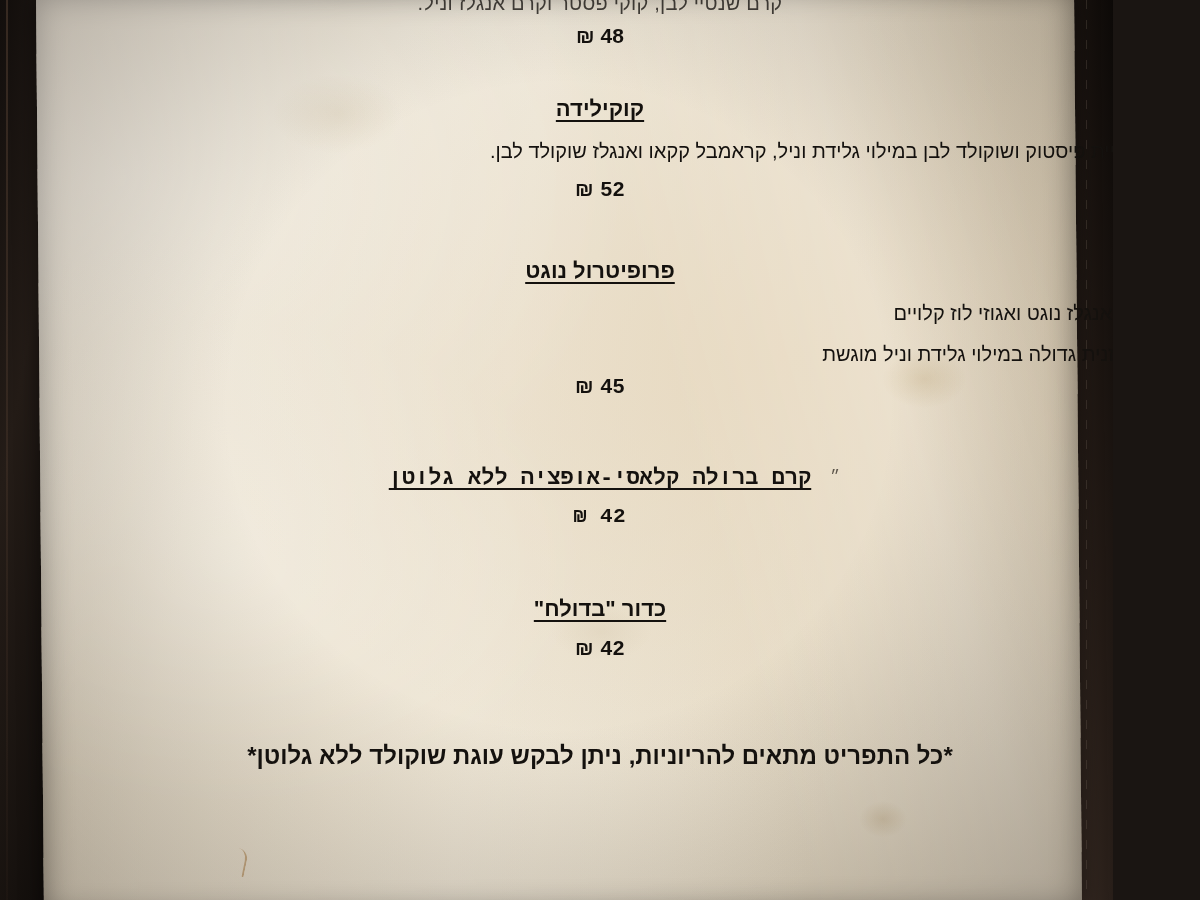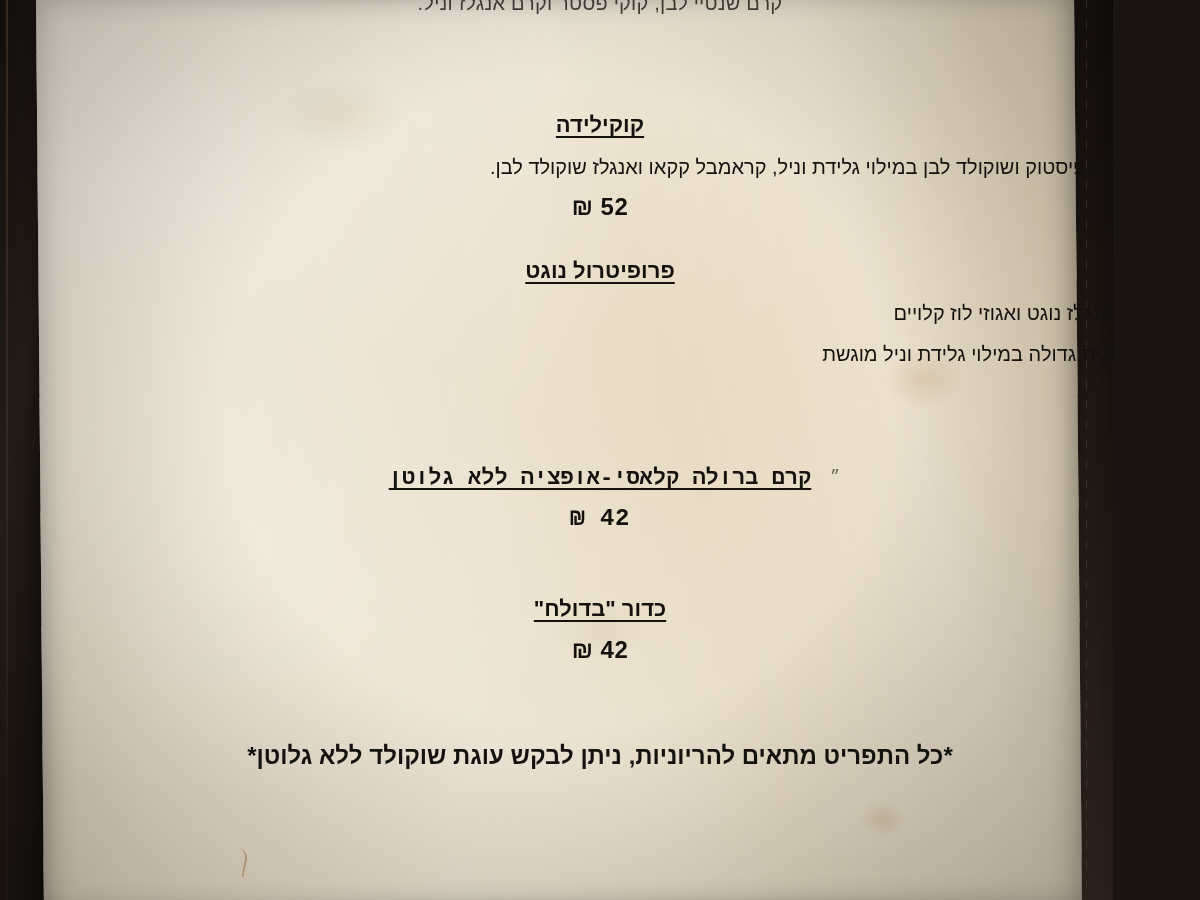--- a/index.html
+++ b/index.html
@@ -128,21 +128,21 @@
     text-underline-offset: 4px;
     margin-bottom: 14px;
   }
   .item-desc {
     font-size: 20px;
     line-height: 31px;
     margin-bottom: 10px;
     text-align: right;
   }
   .item-price {
-    font-size: 24px;
+    font-size: 21px;
     font-weight: bold;
     letter-spacing: .5px;
   }
   .price-only {
     font-size: 21px;
     font-weight: bold;
   }
   .footnote {
     position: absolute;
     left: 0; right: 0;
@@ -184,31 +184,35 @@
   <div class="page-sheet">
     <div class="stains"></div>
     <div class="sheen"></div>
     <div class="vignette"></div>
     <div class="scratch"></div>
   </div>
 
   <div class="menu">
 
     <div class="clipped-line">קרם שנטיי לבן, קוקי פסטר וקרם אנגלז וניל.</div>
-
-    <div class="item" style="top: 112px;">
+    <div class="item" style="top: 24px;">
+      <div class="price-only">48 ₪</div>
+    </div>
+
+    <div class="item" style="top: 96px;">
       <div class="item-title">קוקילידה</div>
       <div class="item-desc">עוגיית פיסטוק ושוקולד לבן במילוי גלידת וניל, קראמבל  קקאו ואנגלז שוקולד לבן.</div>
       <div class="item-price">52 ₪</div>
     </div>
 
     <div class="item" style="top: 258px;">
       <div class="item-title">פרופיטרול נוגט</div>
       <div class="item-desc">על אנגלז נוגט ואגוזי לוז קלויים</div>
       <div class="item-desc" style="margin-bottom:4px;">פחזנית גדולה במילוי גלידת וניל מוגשת</div>
+      <div class="item-price">45 ₪</div>
     </div>
 
     <div class="item" style="top: 466px; font-family: Liberation Mono, monospace;">
       <div class="item-title">קרם ברולה קלאסי-אופציה ללא גלוטן</div>
       <div class="item-price">42 ₪</div>
     </div>
     <div class="tick">״</div>
 
     <div class="item" style="top: 596px;">
       <div class="item-title">כדור "בדולח"</div>

